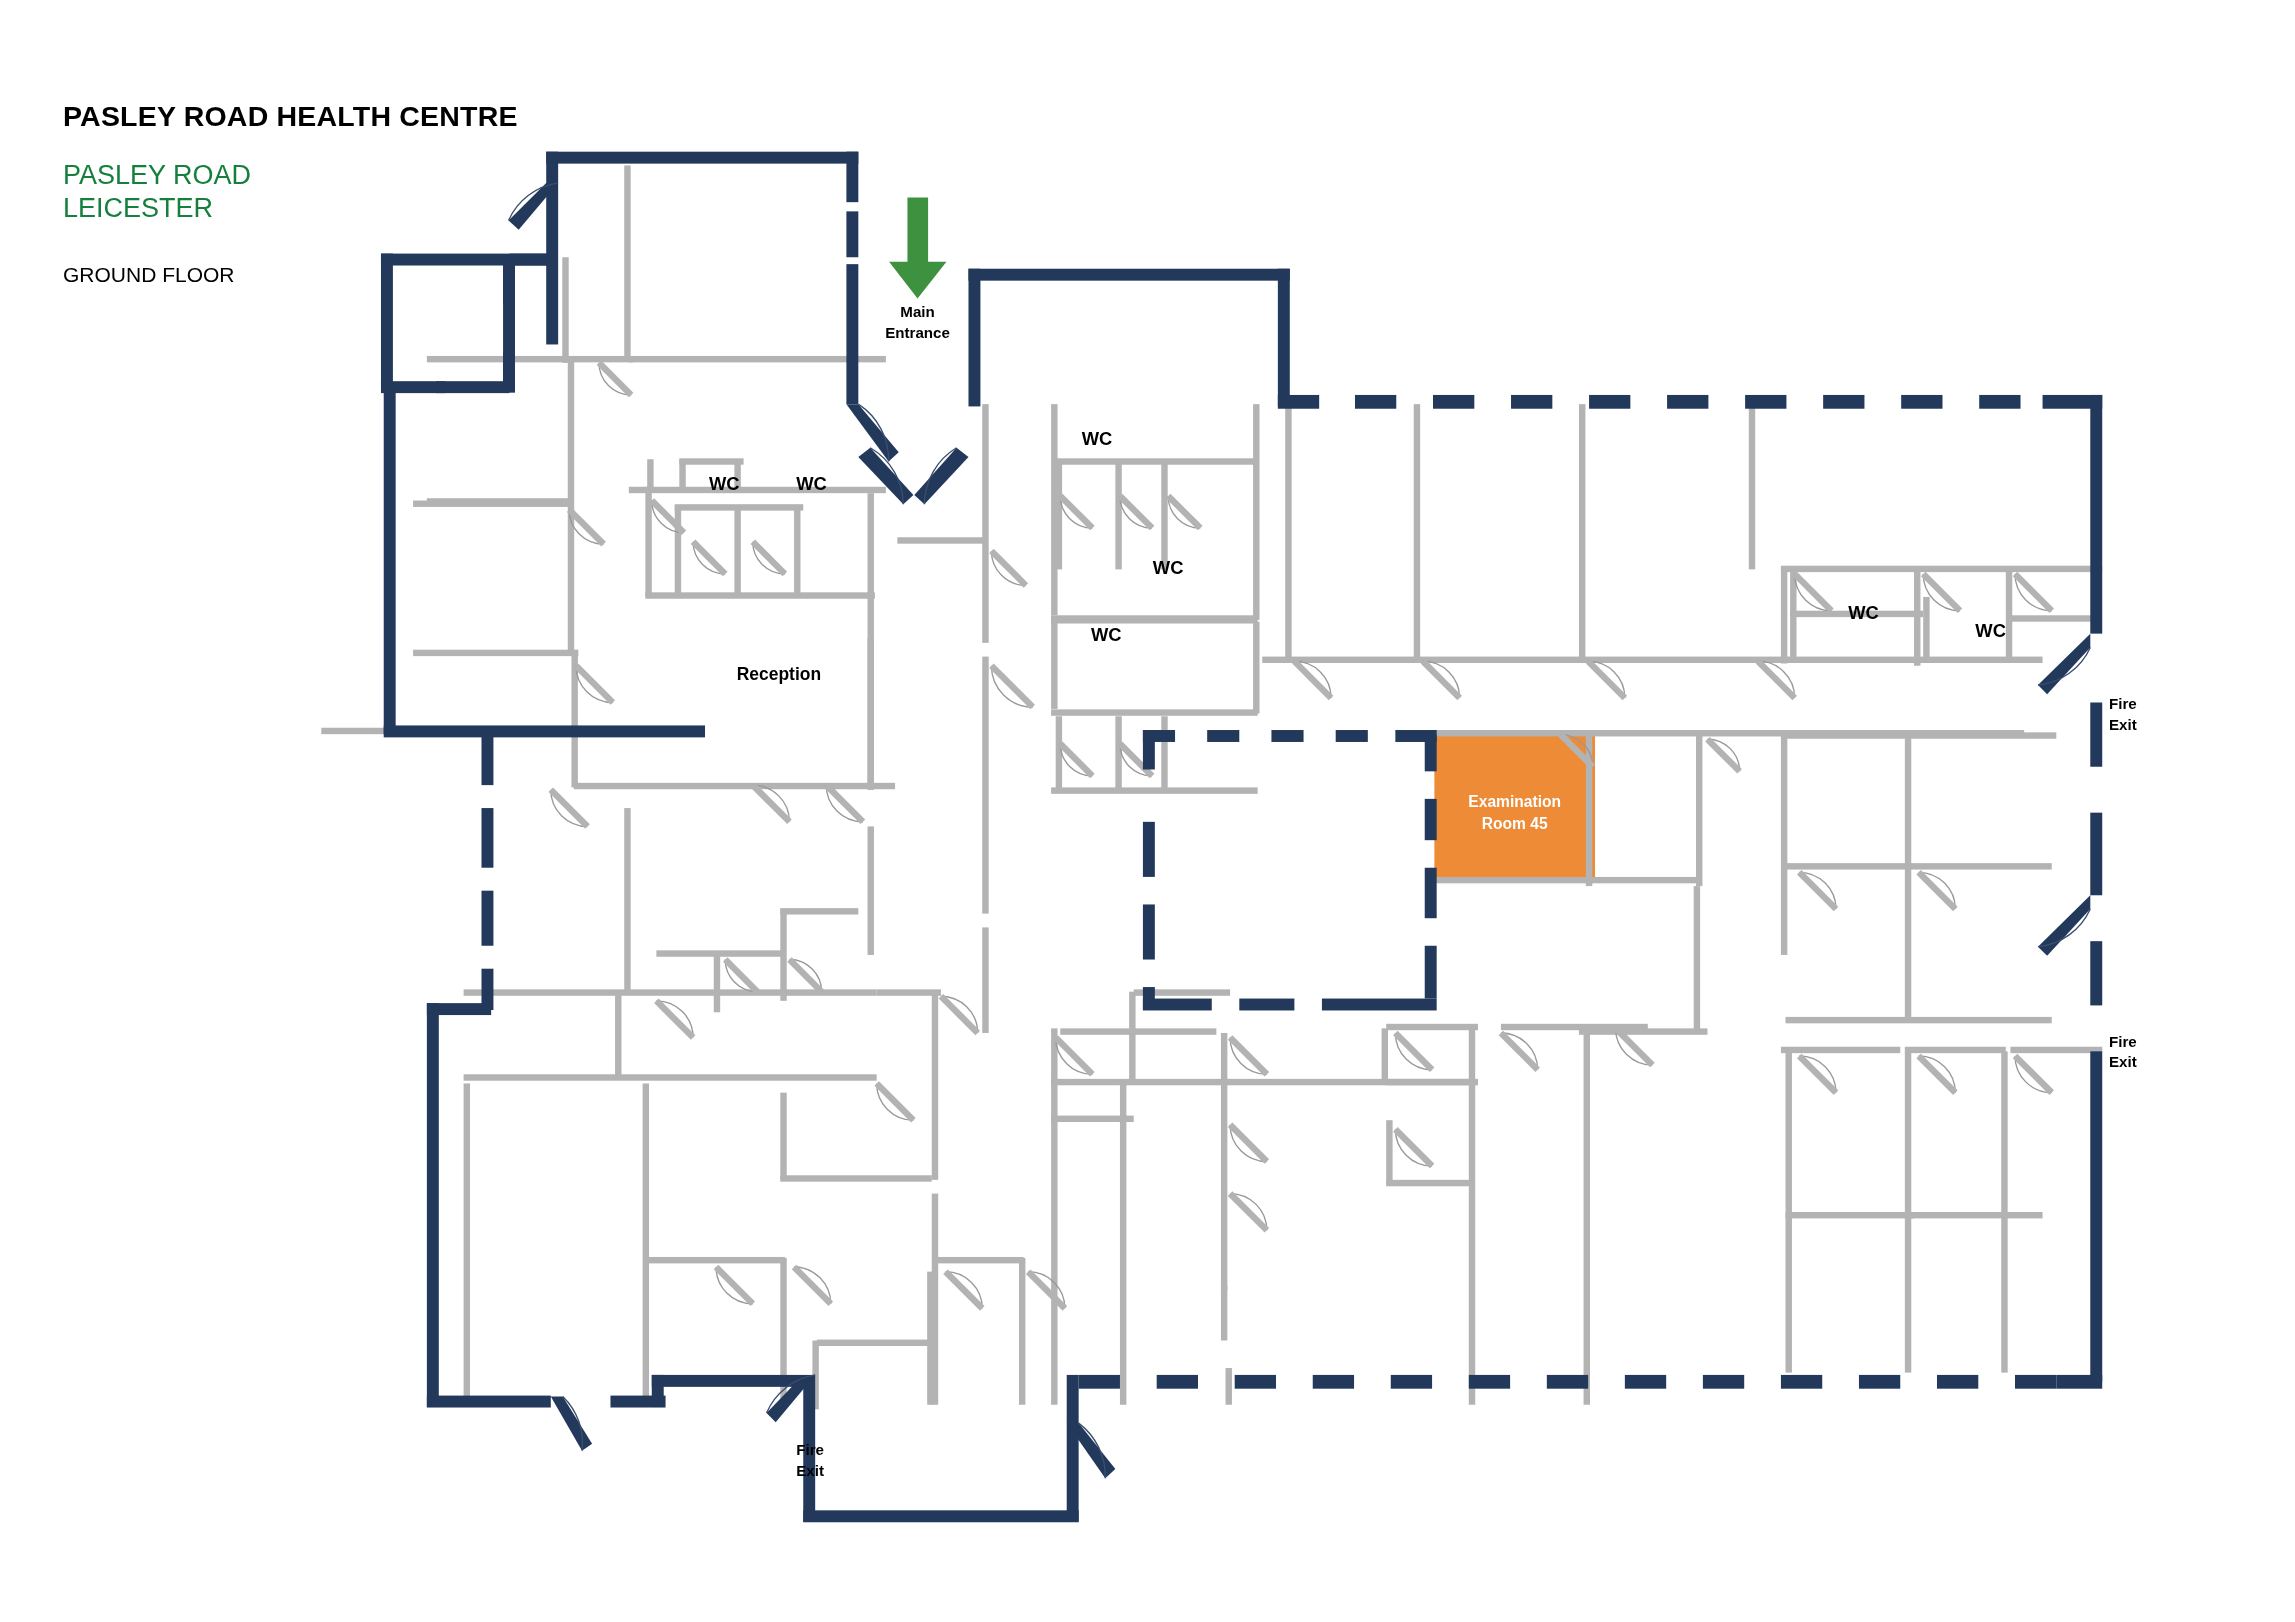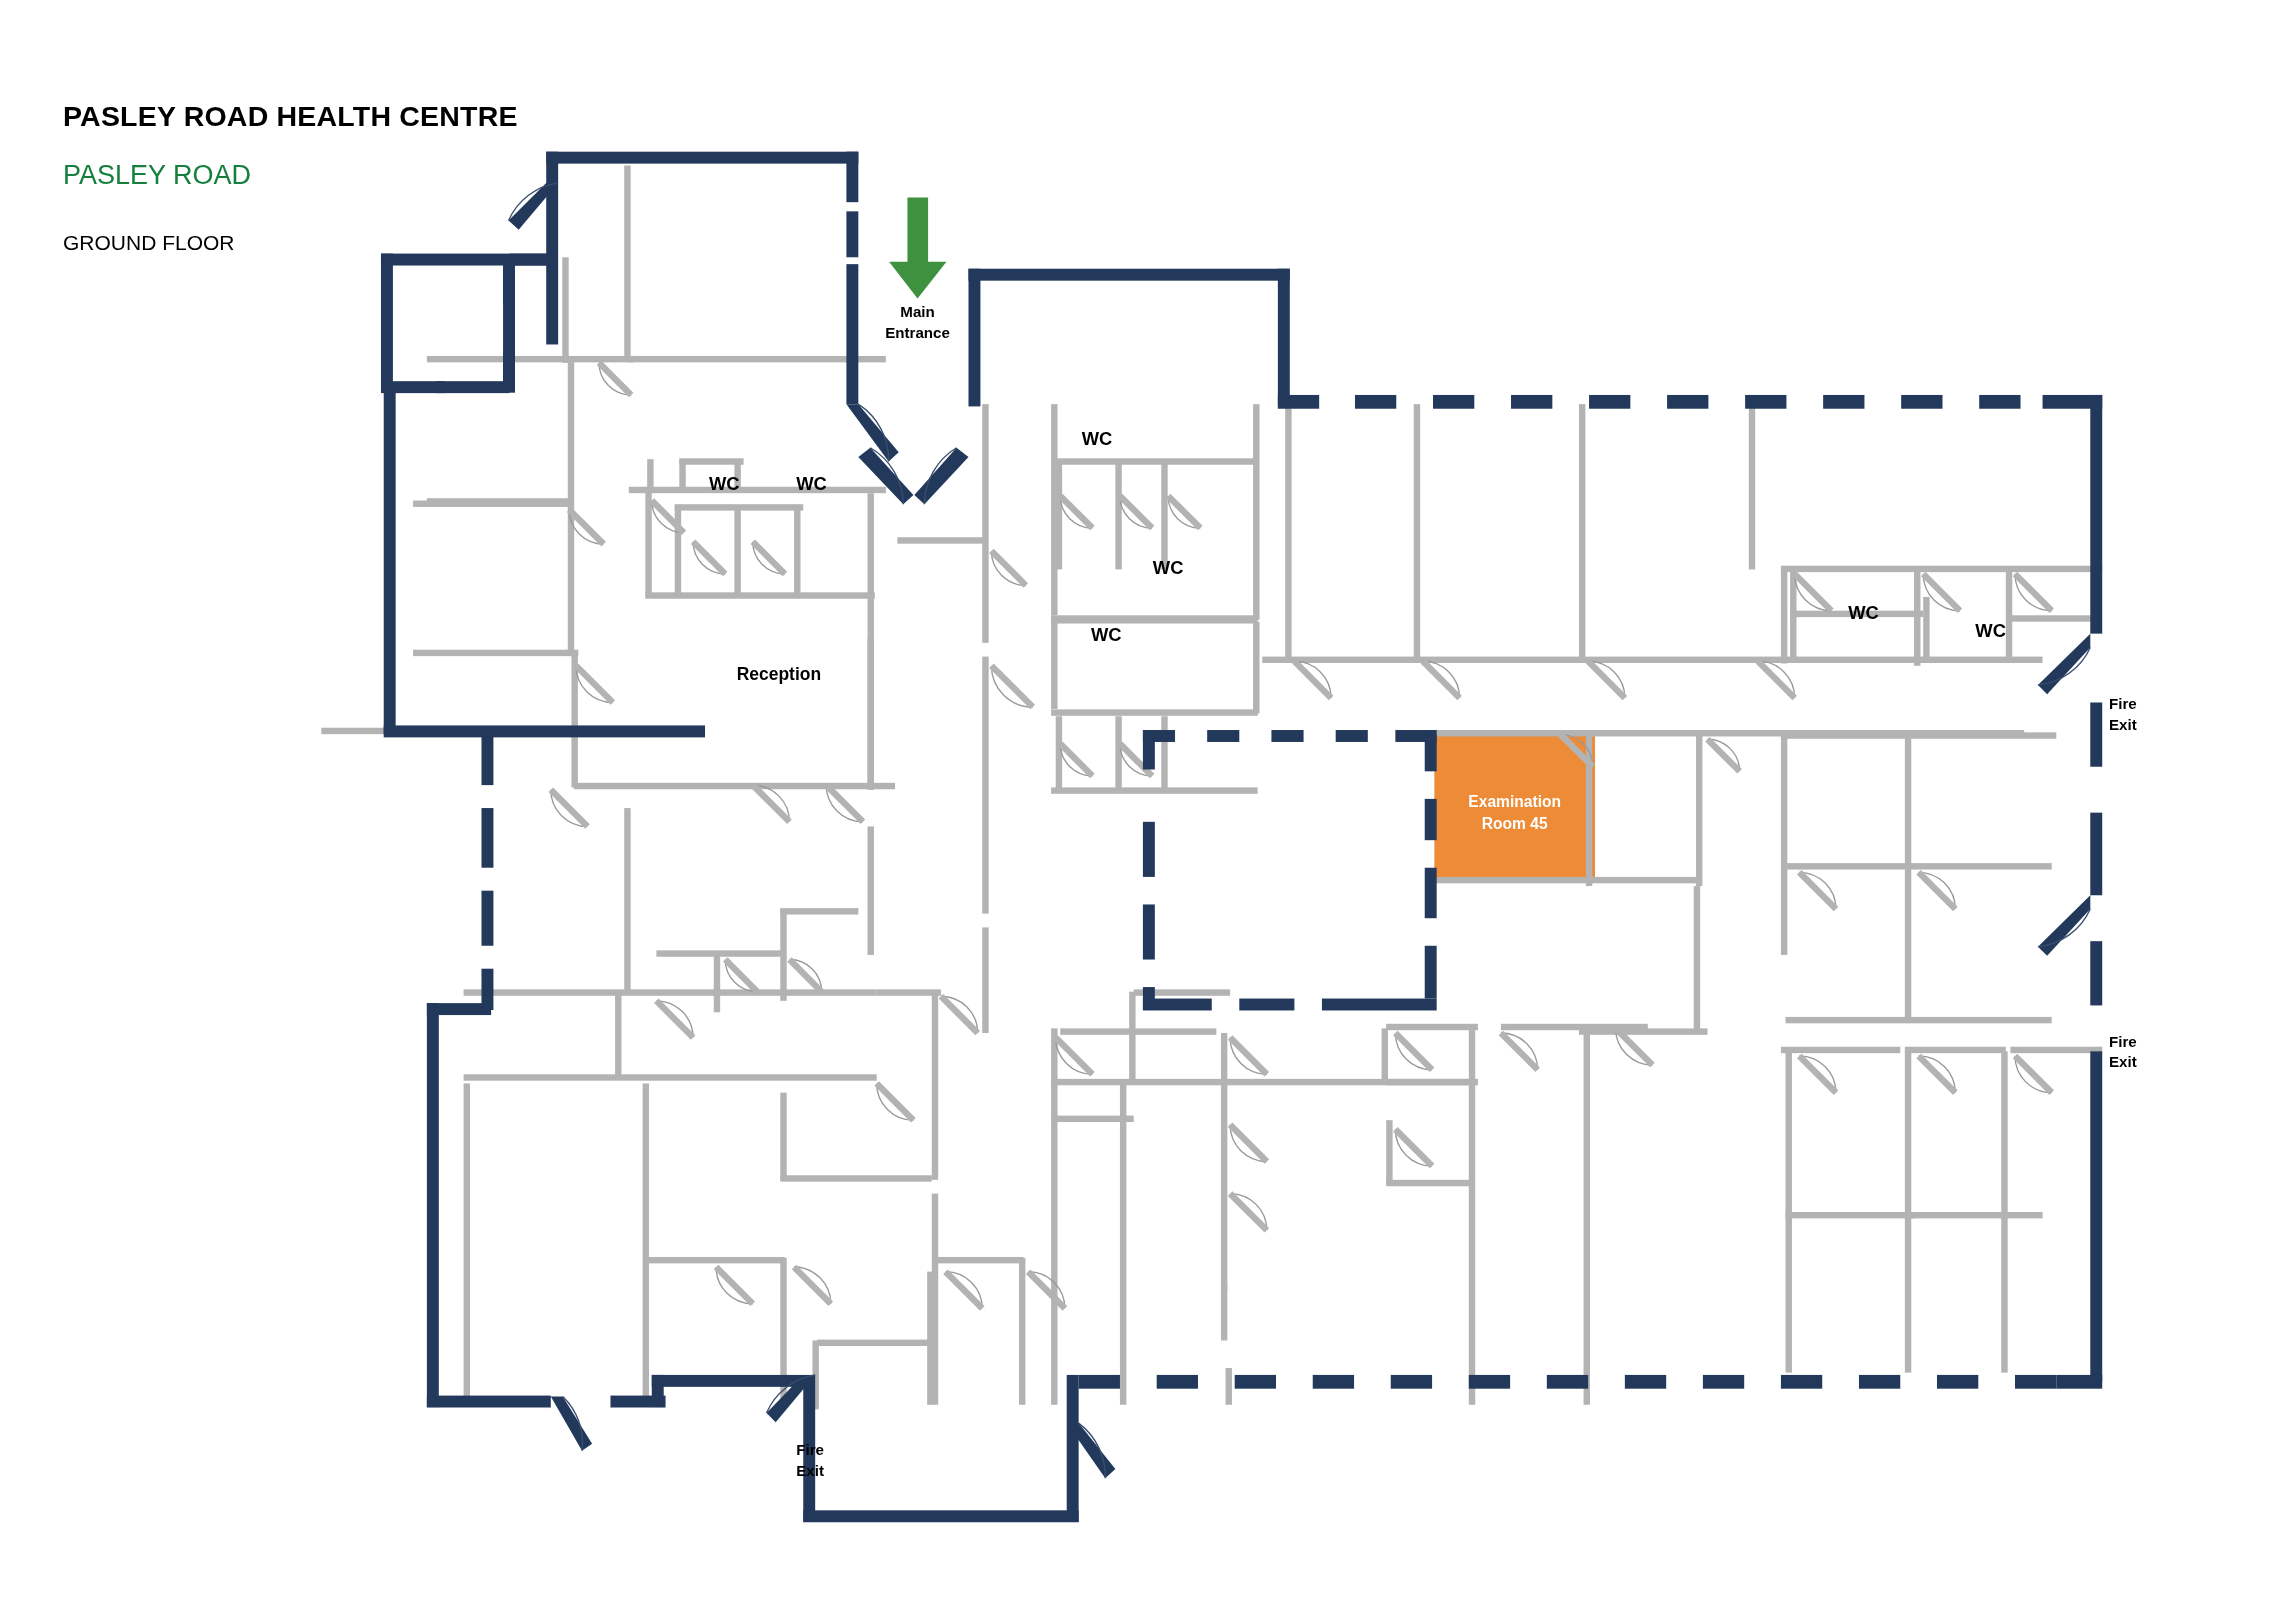--- a/index.html
+++ b/index.html
@@ -67,20 +67,21 @@
     fill: #ffffff;
     font-weight: bold;
   }
 </style>
 </head>
 <body>
 
 <div id="titleblock">
   <div class="doc-title">PASLEY ROAD HEALTH CENTRE</div>
   <div class="addr-line">PASLEY ROAD</div>
+  <div class="addr-line">LEICESTER</div>
   <div class="floor-label">GROUND FLOOR</div>
 </div>
 
 <div id="plan-canvas">
 <svg width="2295" height="1623" viewBox="0 0 5000 3535" xmlns="http://www.w3.org/2000/svg">
 
   <rect x="3125" y="1600" width="350" height="320" fill="#ED8B36"></rect>
 
   <g fill="#B3B3B3">
 

